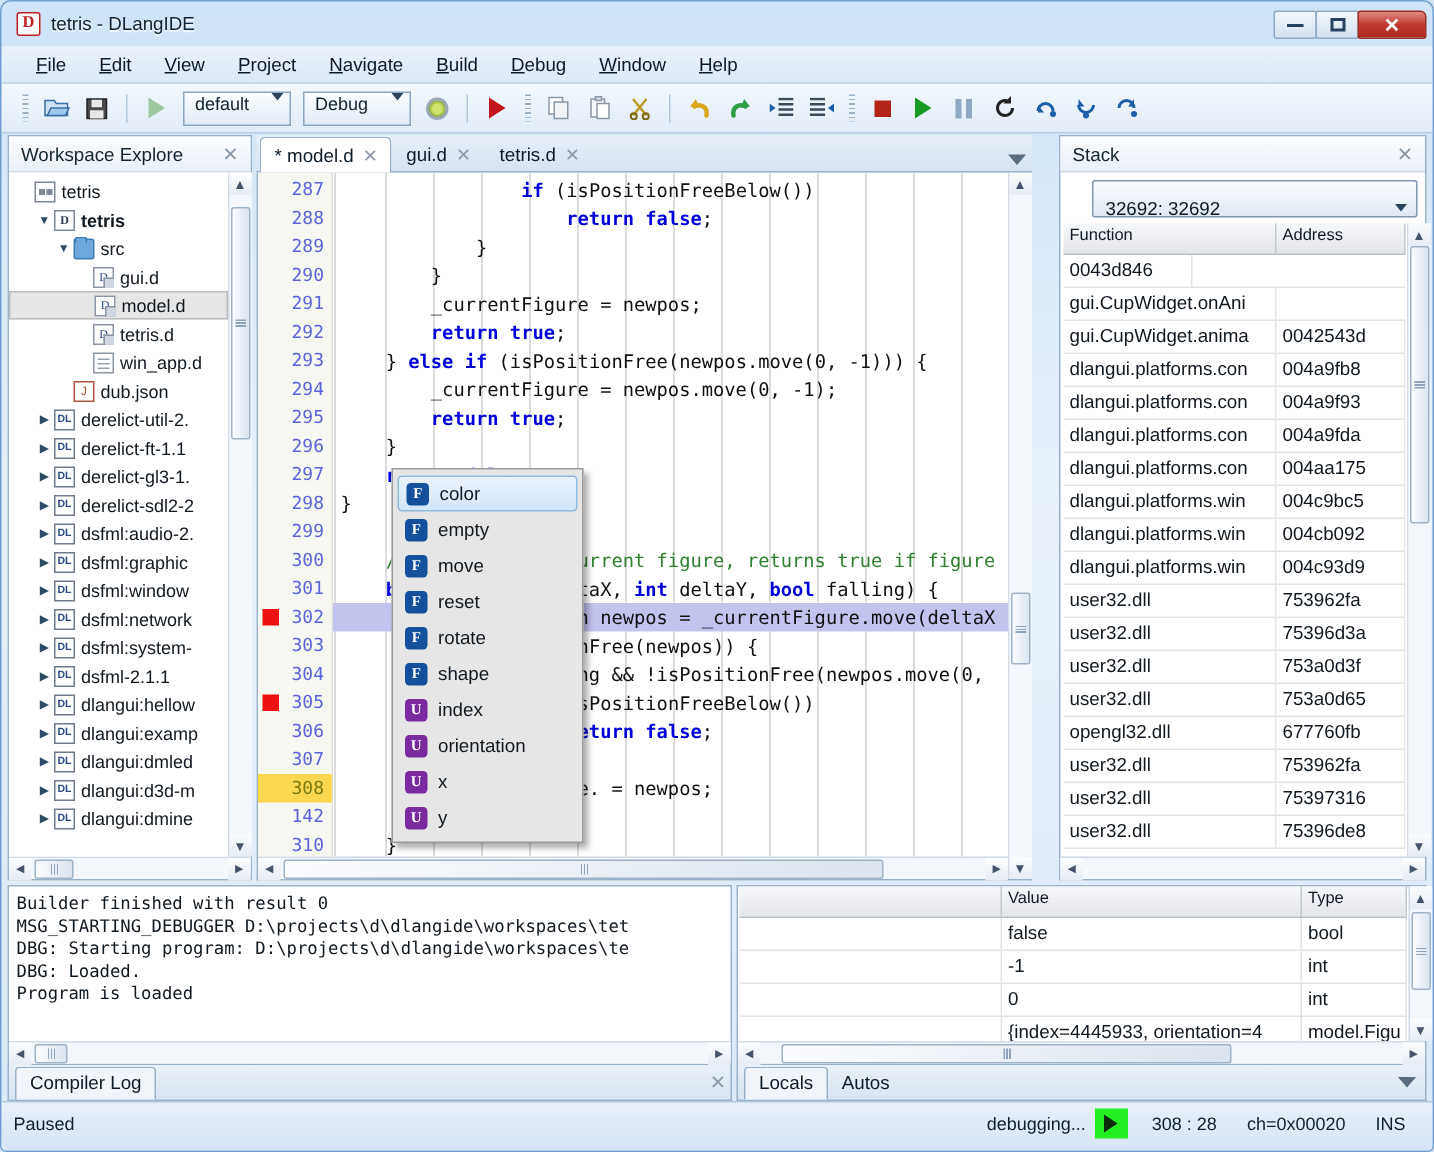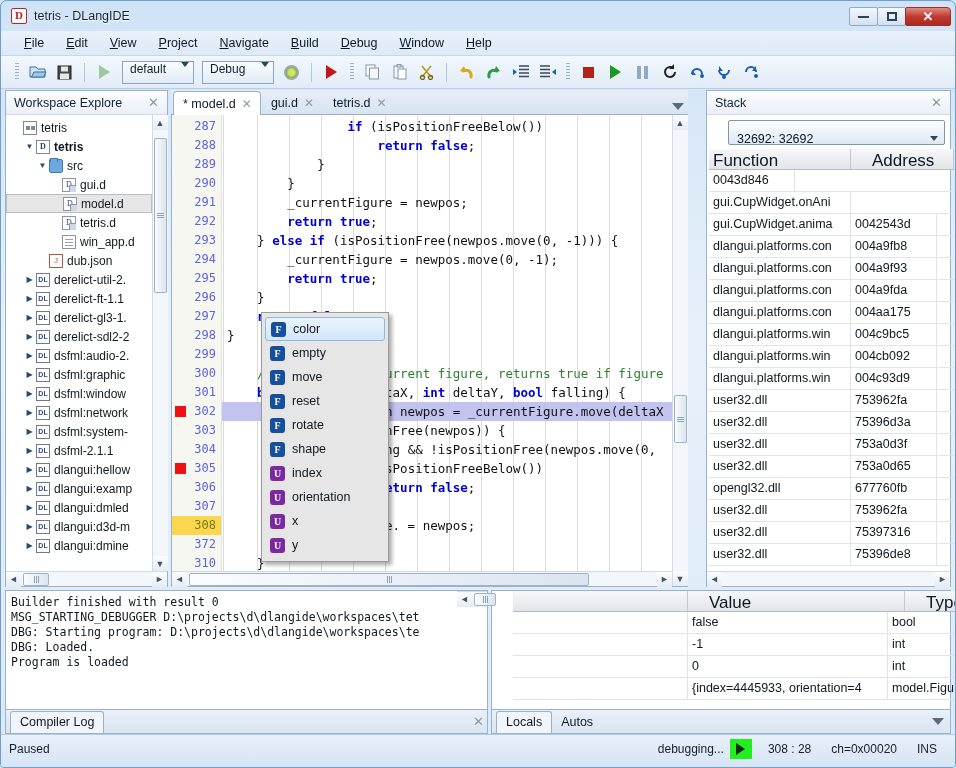--- a/index.html
+++ b/index.html
@@ -303,40 +303,40 @@
     display: flex; align-items: center; padding: 12px 6px 0 8px;
     font-size: 12.5px; color: #0d1824;
     border-radius: 2px;
   }
   .combo-full .lbl { flex: 1; }
   .grid { flex: 1; display: flex; flex-direction: column; min-height:0; margin: 0 1px; }
   .grid-head {
     display: flex; height: 21px; flex: none;
     background: linear-gradient(to bottom,#f6f7f9,#e3e5e9);
     border-bottom: 1px solid #b6bcc4;
-    font-size: 17px; color: #0d1824; gap: 17px;
+    font-size: 11px; color: #0d1824;
   }
   .grid-head .gh {
     padding: 2px 0 0 4px;
     border-right: 1px solid #c3c8d0;
     overflow: hidden; white-space: nowrap;
   }
   .grid-body { flex: 1; overflow: hidden; }
   .grow { display: flex; height: 22px; border-bottom: 1px solid #e3e3e3; font-size: 12.5px; }
   .grow .gc {
     padding: 3px 0 0 4px; overflow: hidden; white-space: nowrap;
     border-right: 1px solid #e3e3e3; color: #101820;
   }
 
   
   .lower { display: flex; flex: 1; margin-top: 3px; min-height: 0; }
   .logpanel { width: 483px; flex: none; margin-right: 3px; display:flex; flex-direction:column; }
   .log-box {
     flex: 1; background: #fff; border: 1px solid #9ab2c9;
-    display: flex; flex-direction: row; min-height: 0;
+    display: flex; flex-direction: column; min-height: 0;
   }
   .log-text {
     flex: 1; font-family: "DejaVu Sans Mono", monospace;
     font-size: 11.5px; line-height: 15px; color: #101820;
     padding: 4px 5px; overflow: hidden; white-space: pre;
   }
   .bottom-tabs {
     height: 24px; flex: none; display: flex; align-items: center;
     background: linear-gradient(to bottom,#e9f0f8,#d9e5f2);
     border: 1px solid #9ab2c9; border-top: none;
@@ -705,21 +705,21 @@
                   <div class="gline"><span>299</span></div>
                   <div class="gline"><span>300</span></div>
                   <div class="gline"><span>301</span></div>
                   <div class="gline"><span class="bp"></span><span>302</span></div>
                   <div class="gline"><span>303</span></div>
                   <div class="gline"><span>304</span></div>
                   <div class="gline"><span class="bp"></span><span>305</span></div>
                   <div class="gline"><span>306</span></div>
                   <div class="gline"><span>307</span></div>
                   <div class="gline modified"><span>308</span></div>
-                  <div class="gline"><span>372</span></div>
+                  <div class="gline"><span>142</span></div>
                   <div class="gline"><span>310</span></div>
                 </div>
               <div class="code" id="code-host">
                   <div class="cline">                <span class="kw">if</span> (isPositionFreeBelow())</div>
                   <div class="cline">                    <span class="kw">return</span> <span class="kw">false</span>;</div>
                   <div class="cline">            }</div>
                   <div class="cline">        }</div>
                   <div class="cline">        _currentFigure = newpos;</div>
                   <div class="cline">        <span class="kw">return</span> <span class="kw">true</span>;</div>
                   <div class="cline">    } <span class="kw">else</span> <span class="kw">if</span> (isPositionFree(newpos.move(0, -1))) {</div>
@@ -885,21 +885,21 @@
           <div class="btab active">
             <span>Compiler Log</span>
           </div>
           <span class="bt-fill"></span>
           <span class="x-close">✕</span>
         </div>
       </div>
 
       <div class="localspanel">
         <div class="log-box">
-          <div style="flex:1;display:flex;min-height:0;margin-left:20px;">
+          <div style="flex:1;display:flex;min-height:0;">
             <div class="grid">
               <div class="grid-head" id="locals-head">
                   <div class="gh" style="width: 175px;"></div>
                   <div class="gh" style="width: 200px;">Value</div>
                   <div class="gh" style="width: 70px;">Type</div>
                 </div>
               <div class="grid-body" id="locals-body">
                   <div class="grow">
                     <div class="gc" style="width: 175px;"></div>
                     <div class="gc" style="width: 200px;">false</div>

